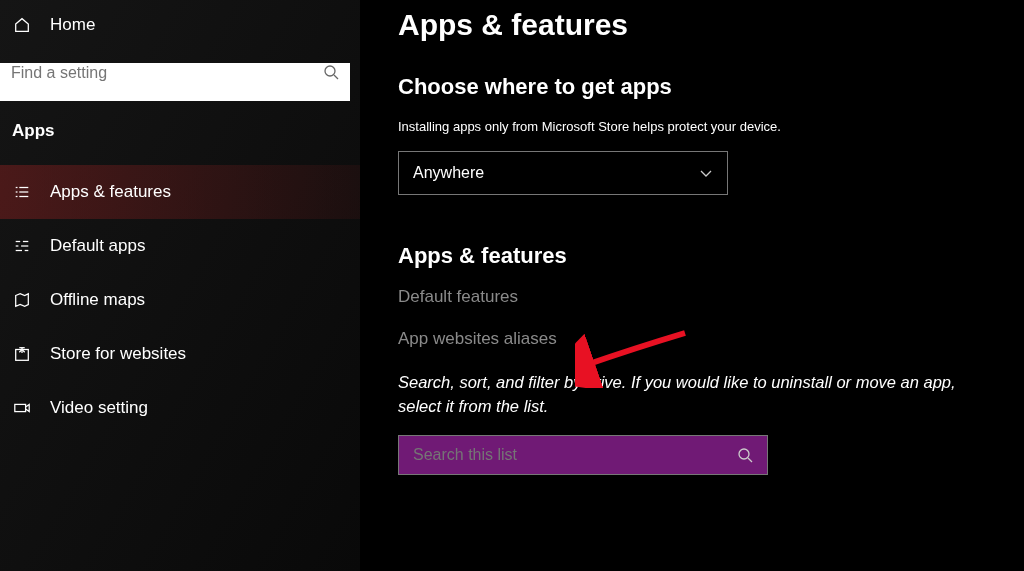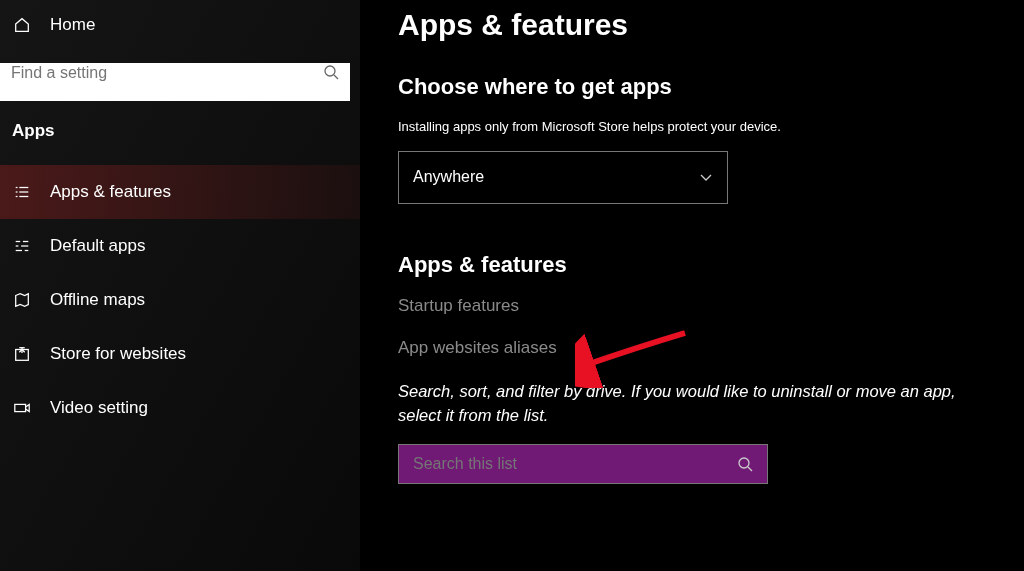--- a/index.html
+++ b/index.html
@@ -86,21 +86,21 @@
       margin-bottom: 18px;
     }
     .main p.desc {
       font-size: 13px;
       font-weight: 400;
       line-height: 1.45;
       margin-bottom: 14px;
     }
     .select-box {
       width: 330px;
-      height: 53px;
+      height: 44px;
       border: 1px solid #777;
       background: #000;
       display: flex;
       align-items: center;
       justify-content: space-between;
       padding: 0 14px;
       font-size: 16px;
       margin-bottom: 48px;
       cursor: pointer;
     }
@@ -239,21 +239,21 @@
   <div class="select-box">
     <span>Anywhere</span>
     <span>
       <svg viewBox="0 0 14 14" width="14" height="14" fill="none" stroke="#ccc" stroke-width="1.3">
         <path d="M2 5 L7 10 L12 5"></path>
       </svg>
     </span>
   </div>
 
   <h2>Apps &amp; features</h2>
-  <div class="link">Startup features</div>
+  <div class="link">Default features</div>
   <div class="link">App websites aliases</div>
 
   <p class="filter-desc">Search, sort, and filter by drive. If you would like to uninstall or move an app, select it from the list.</p>
   <div class="list-search">
     <input type="text" placeholder="Search this list" style="">
     <span class="search-icon">
       <svg viewBox="0 0 16 16" width="16" height="16" fill="none" stroke="#ccc" stroke-width="1.3">
         <circle cx="7" cy="7" r="5"></circle>
           <line x1="11" y1="11" x2="15" y2="15"></line>
       </svg>

